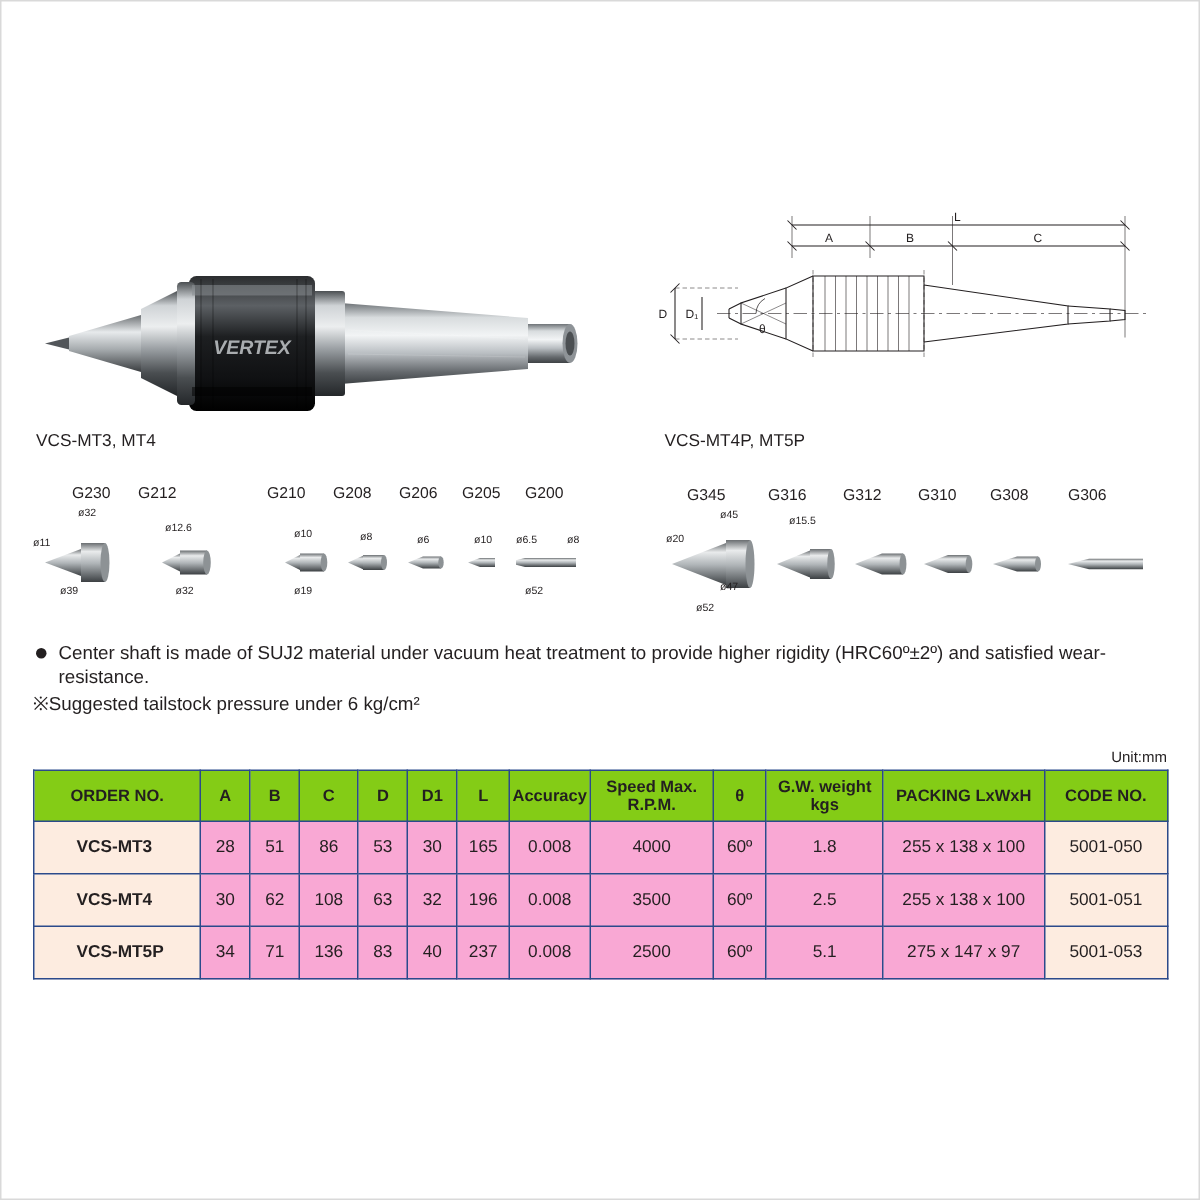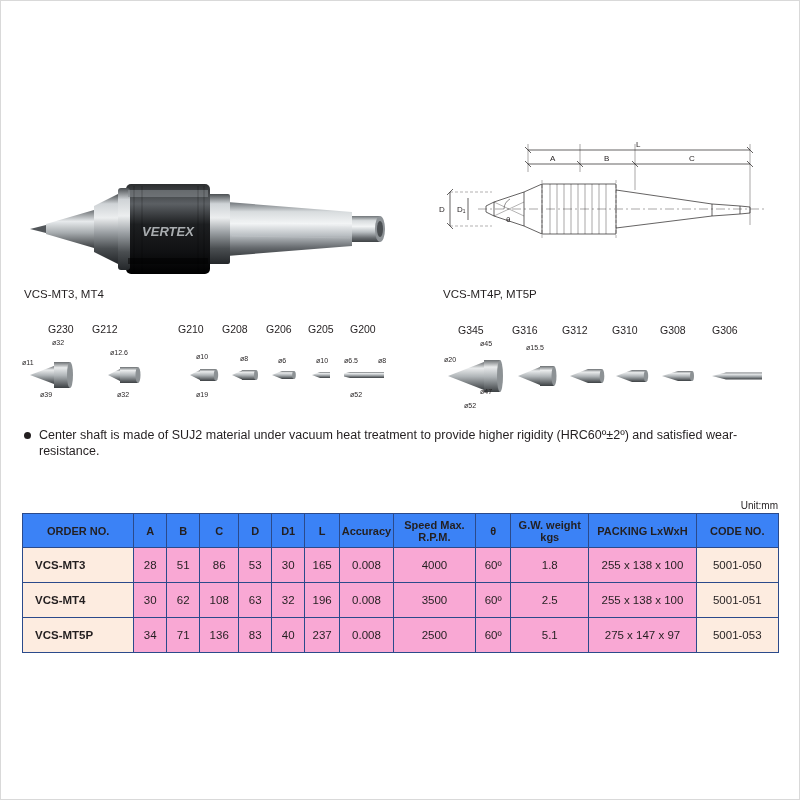--- a/index.html
+++ b/index.html
@@ -99,32 +99,32 @@
     font-size: 11.5px;
   }
   table.spec th, table.spec td {
     border: 1px solid #2b4a8b;
     text-align: center;
     padding: 0;
     height: 34px;
     vertical-align: middle;
   }
   table.spec thead th {
-    background: #3b82f6;
+    background: #84cc16;
     font-weight: bold;
     font-size: 11px;
     line-height: 12px;
     color: #231f20;
   }
   table.spec thead th.wide { font-size: 11px; }
   table.spec td.order {
     background: #fdece0;
     font-weight: bold;
     text-align: left;
-    padding-left: 12px;
+    padding-left: 28px;
     color: #231f20;
   }
   table.spec td.code {
     background: #fdece0;
   }
   table.spec td.val { background: #f9a8d4; }
   table.spec tbody td { height: 35px; }
 
   
   .page-frame {
@@ -415,20 +415,21 @@
     <div class="dim-label" style="left:40px; top:60px;">ø47</div>
     <div class="dim-label" style="left:24px; top:74px;">ø52</div>
     <div class="dim-label" style="left:86px; top:16px;">ø15.5</div>
   </div>
 
   <div class="bullets">
     <div class="bullet-row">
       <span class="dot"></span>
       <span>Center shaft is made of SUJ2 material under vacuum heat treatment to provide higher rigidity (HRC60º±2º) and satisfied wear-resistance.</span>
     </div>
+    <div class="note-line">※Suggested tailstock pressure under 6 kg/cm²</div>
   </div>
 
   <div class="unit-line">Unit:mm</div>
 
   <table class="spec">
     <thead>
       <tr>
         <th style="width:108px">ORDER NO.</th>
         <th style="width:32px">A</th>
         <th style="width:32px">B</th>

